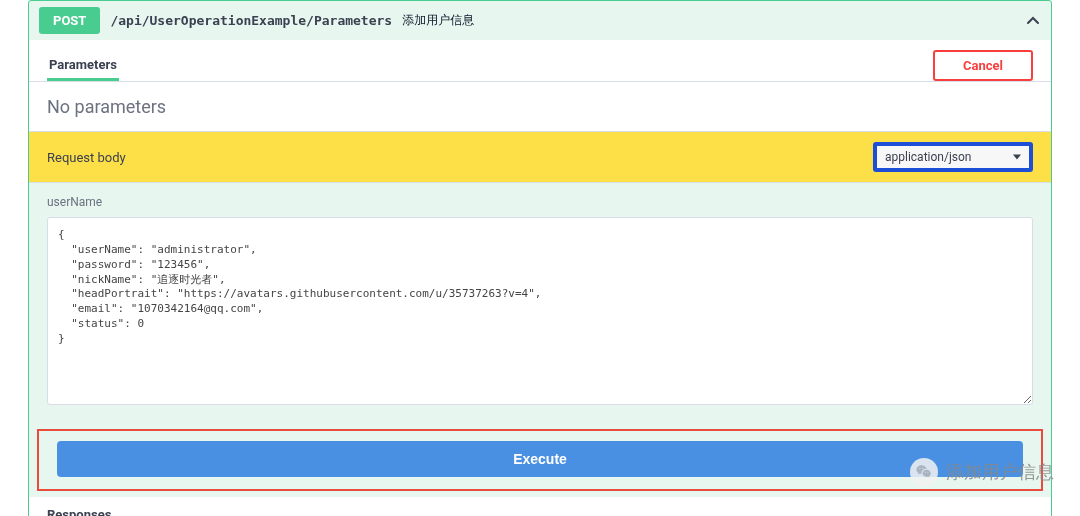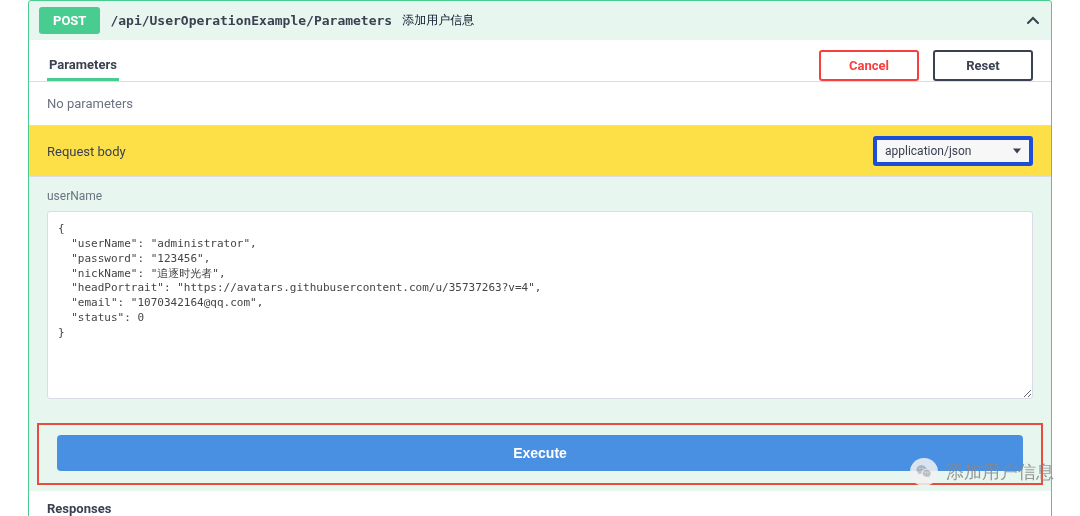--- a/index.html
+++ b/index.html
@@ -76,21 +76,21 @@
       text-align: center;
       font-size: 13px;
       font-weight: 700;
       color: #3b4151;
       border-radius: 3px;
       cursor: pointer;
     }
     .btn-cancel { border-color: #f93e3e; color: #f93e3e; }
     .btn-reset { border-color: #3b4151; color: #3b4151; }
     .hr { height: 1px; background: #d8dde7; }
-    .params-body { background: #fff; padding: 14px 18px; color: #6b7280; font-size: 13px; }
+    .params-body { background: #fff; padding: 14px 18px; color: #6b7280; font-size: 18px; }
     .req-body-row {
       background: #fde047;
       display: flex;
       align-items: center;
       justify-content: space-between;
       padding: 10px 18px;
       font-size: 13px;
       color: #3b4151;
     }
     .content-type {
@@ -180,21 +180,20 @@
         </svg>
     </span>
   </div>
 
   <div class="section-header">
     <div class="tabs">
       <div class="tab">Parameters</div>
     </div>
     <div class="header-buttons">
       <div class="btn btn-cancel">Cancel</div>
-      <div class="btn btn-reset">Reset</div>
     </div>
   </div>
   <div class="hr"></div>
 
   <div class="params-body">No parameters</div>
   <div class="hr"></div>
 
   <div class="req-body-row">
     <span>Request body</span>
     <div class="content-type">application/json</div>

